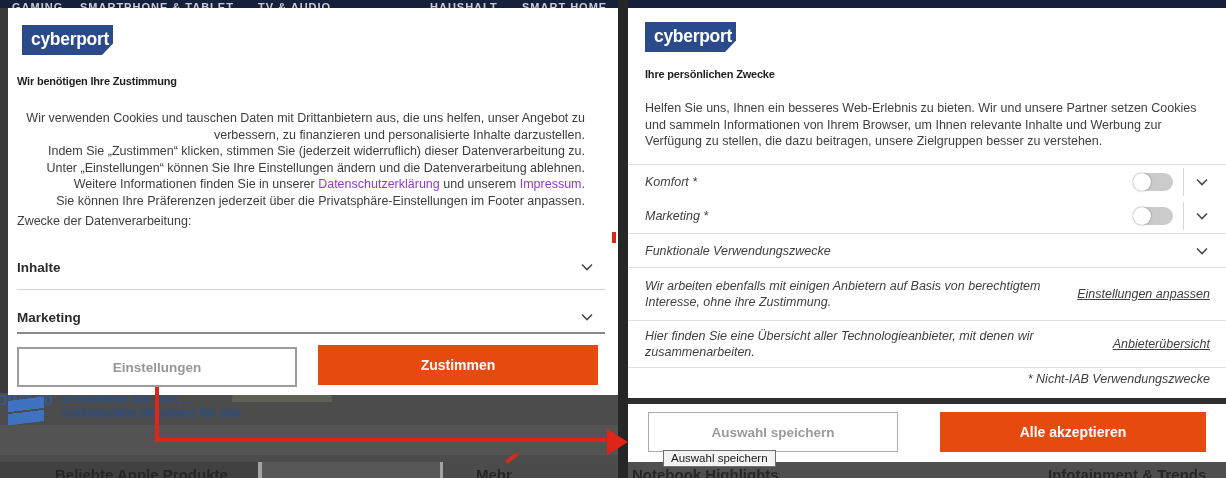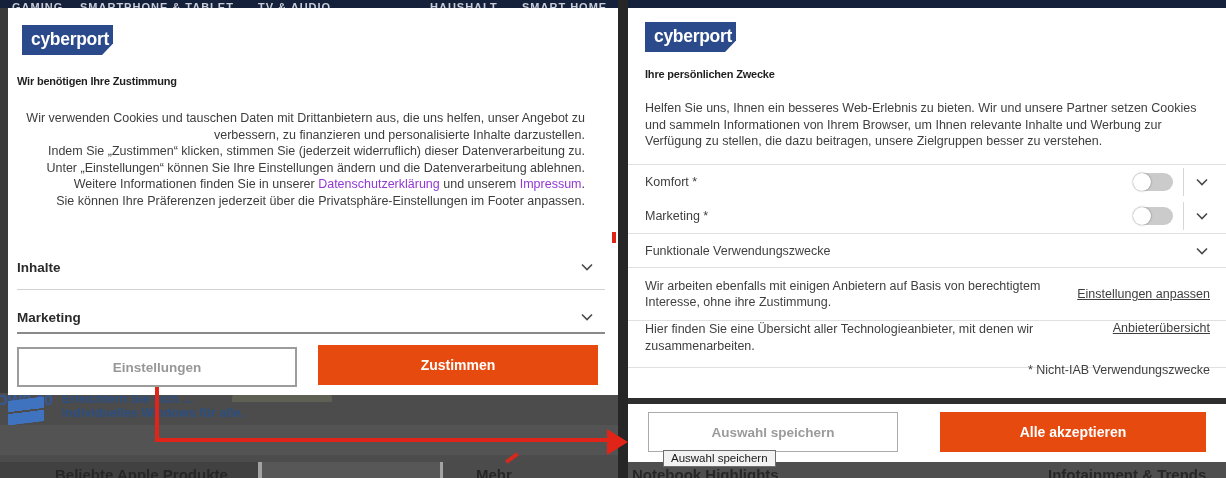--- a/index.html
+++ b/index.html
@@ -52,21 +52,21 @@
 
   
   .btn { position:absolute; display:flex; align-items:center; justify-content:center;
          font-size:13.5px; cursor:pointer; }
   .btn-outline { background:#fff; border:2px solid #9c9c9c; color:#979797; font-weight:bold; }
   .btn-outline-thin { background:#fff; border:1px solid #ababab; color:#9b9b9b; font-weight:bold; }
   .btn-orange { background:#e64a0f; color:#fff; font-weight:bold; border:none; }
 
   
   .r-row { position:absolute; left:0; width:598px; display:flex; align-items:center;
-           padding:0 16px 0 17px; }
+           padding:0 16px 0 17px;font-style:italic; }
   .r-label { font-size:12.5px; color:#3f3f3f; }
   .r-divider { position:absolute; left:0; width:598px; height:1px; background:#e0e0e0; }
   .toggle { width:40px; height:18px; border-radius:9px; background:#cbcbcb; position:relative; cursor:pointer; }
   .knob { position:absolute; left:0; top:0; width:18px; height:18px; border-radius:50%;
           background:#fff; box-shadow:0 0 2px rgba(0,0,0,.45); }
   .vsep { width:1px; height:28px; background:#d6d6d6; margin:0 10px; }
   .chev { flex:0 0 auto; display:block; }
   .r-link { font-size:12.5px; color:#3f3f3f; text-decoration:underline; white-space:nowrap; cursor:pointer; }
   .r-body { font-size:12.5px; line-height:16.5px; color:#3f3f3f; }
 
@@ -116,20 +116,21 @@
   <div class="logo" style="left:14px; top:17px;">cyberport</div>
 
   <div class="title" style="left:9px; top:67px;">Wir benötigen Ihre Zustimmung</div>
 
   <div class="abs body-txt" style="left:9px; top:102px; width:568px;text-align:right;">
     <p><span>Wir verwenden Cookies und tauschen Daten mit Drittanbietern aus, die uns helfen, unser Angebot zu verbessern, zu finanzieren und personalisierte Inhalte darzustellen.</span></p>
     <p><span>Indem Sie „Zustimmen“ klicken, stimmen Sie (jederzeit widerruflich) dieser Datenverarbeitung zu. Unter „Einstellungen“ können Sie Ihre Einstellungen ändern und die Datenverarbeitung ablehnen. Weitere Informationen finden Sie in unserer </span><a class="plink">Datenschutzerklärung</a><span> und unserem </span><a class="plink">Impressum</a><span>.</span></p>
     <p><span>Sie können Ihre Präferenzen jederzeit über die Privatsphäre-Einstellungen im Footer anpassen.</span></p>
   </div>
 
+  <div class="abs body-txt" style="left:9px; top:205px;">Zwecke der Datenverarbeitung:</div>
 
   <div class="acc-row" style="top:238px;">
     <span class="acc-label">Inhalte</span>
     <svg class="chev" width="16" height="16" viewBox="0 0 16 16">
       <path d="M3 5.5 L8 10.5 L13 5.5" fill="none" stroke="#4a4a4a" stroke-width="1.6"></path>
       </svg>
   </div>
   <div class="divider" style="top:281px;"></div>
 
   <div class="acc-row" style="top:288px;">
@@ -183,27 +184,27 @@
       </svg>
   </div>
   <div class="r-divider" style="top:259px;"></div>
 
   <div class="r-row" style="top:260px; height:52px; align-items:center;">
     <div class="r-body" style="width:415px;">Wir arbeiten ebenfalls mit einigen Anbietern auf Basis von berechtigtem Interesse, ohne ihre Zustimmung.</div>
     <a class="r-link" style="margin-left:auto;">Einstellungen anpassen</a>
   </div>
   <div class="r-divider" style="top:312px;"></div>
 
-  <div class="r-row" style="top:313px; height:46px; align-items:flex-start;">
+  <div class="r-row" style="top:313px; height:46px; align-items:center;">
     <div class="r-body" style="width:415px;">Hier finden Sie eine Übersicht aller Technologieanbieter, mit denen wir zusammenarbeiten.</div>
     <a class="r-link" style="margin-left:auto;">Anbieterübersicht</a>
   </div>
   <div class="r-divider" style="top:359px;"></div>
 
-  <div class="r-row" style="top:350px; height:24px; justify-content:flex-end;">
+  <div class="r-row" style="top:359px; height:24px; justify-content:flex-end;">
     <span class="r-label">* Nicht-IAB Verwendungszwecke</span>
   </div>
 </div>
 
 <div id="right-bar" class="abs">
   <button class="btn btn-outline-thin" style="left:20px; top:8px; width:250px; height:40px;">Auswahl speichern</button>
   <button class="btn btn-orange" style="left:312px; top:8px; width:266px; height:40px; font-size:14px;">Alle akzeptieren</button>
 </div>
 
 <div class="abs red" style="left:612px; top:232px; width:4px; height:11px;"></div>

